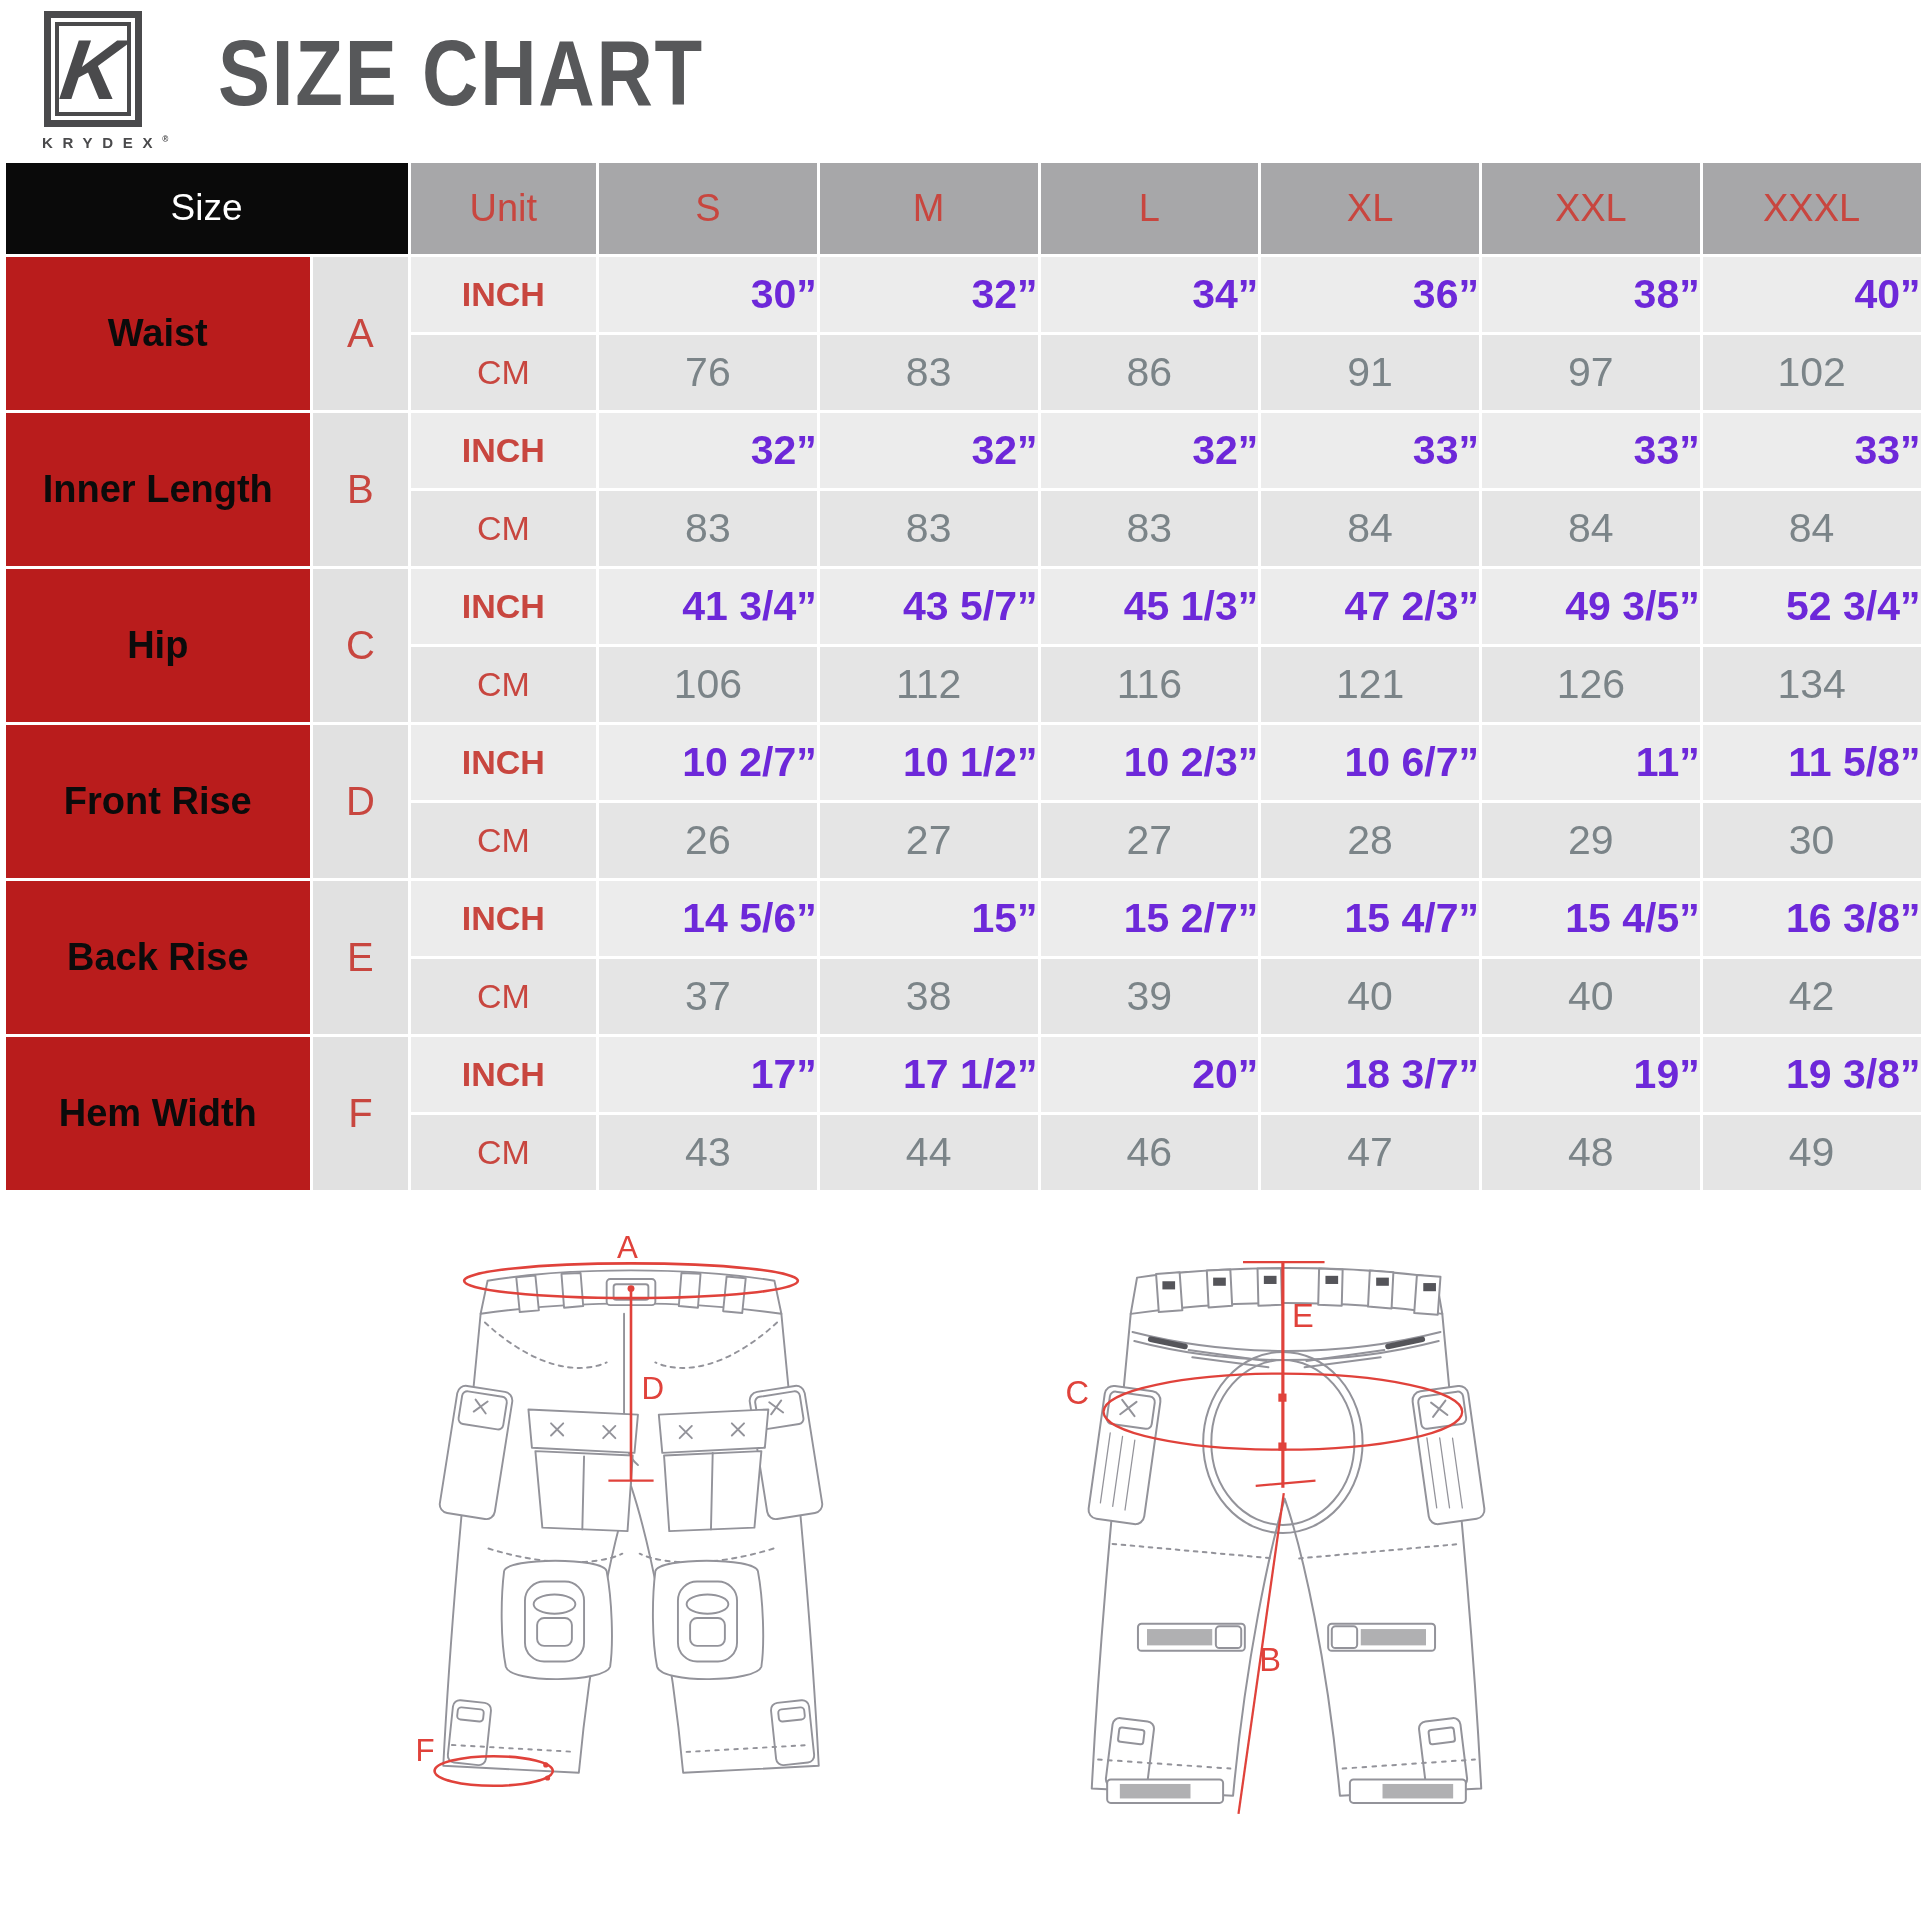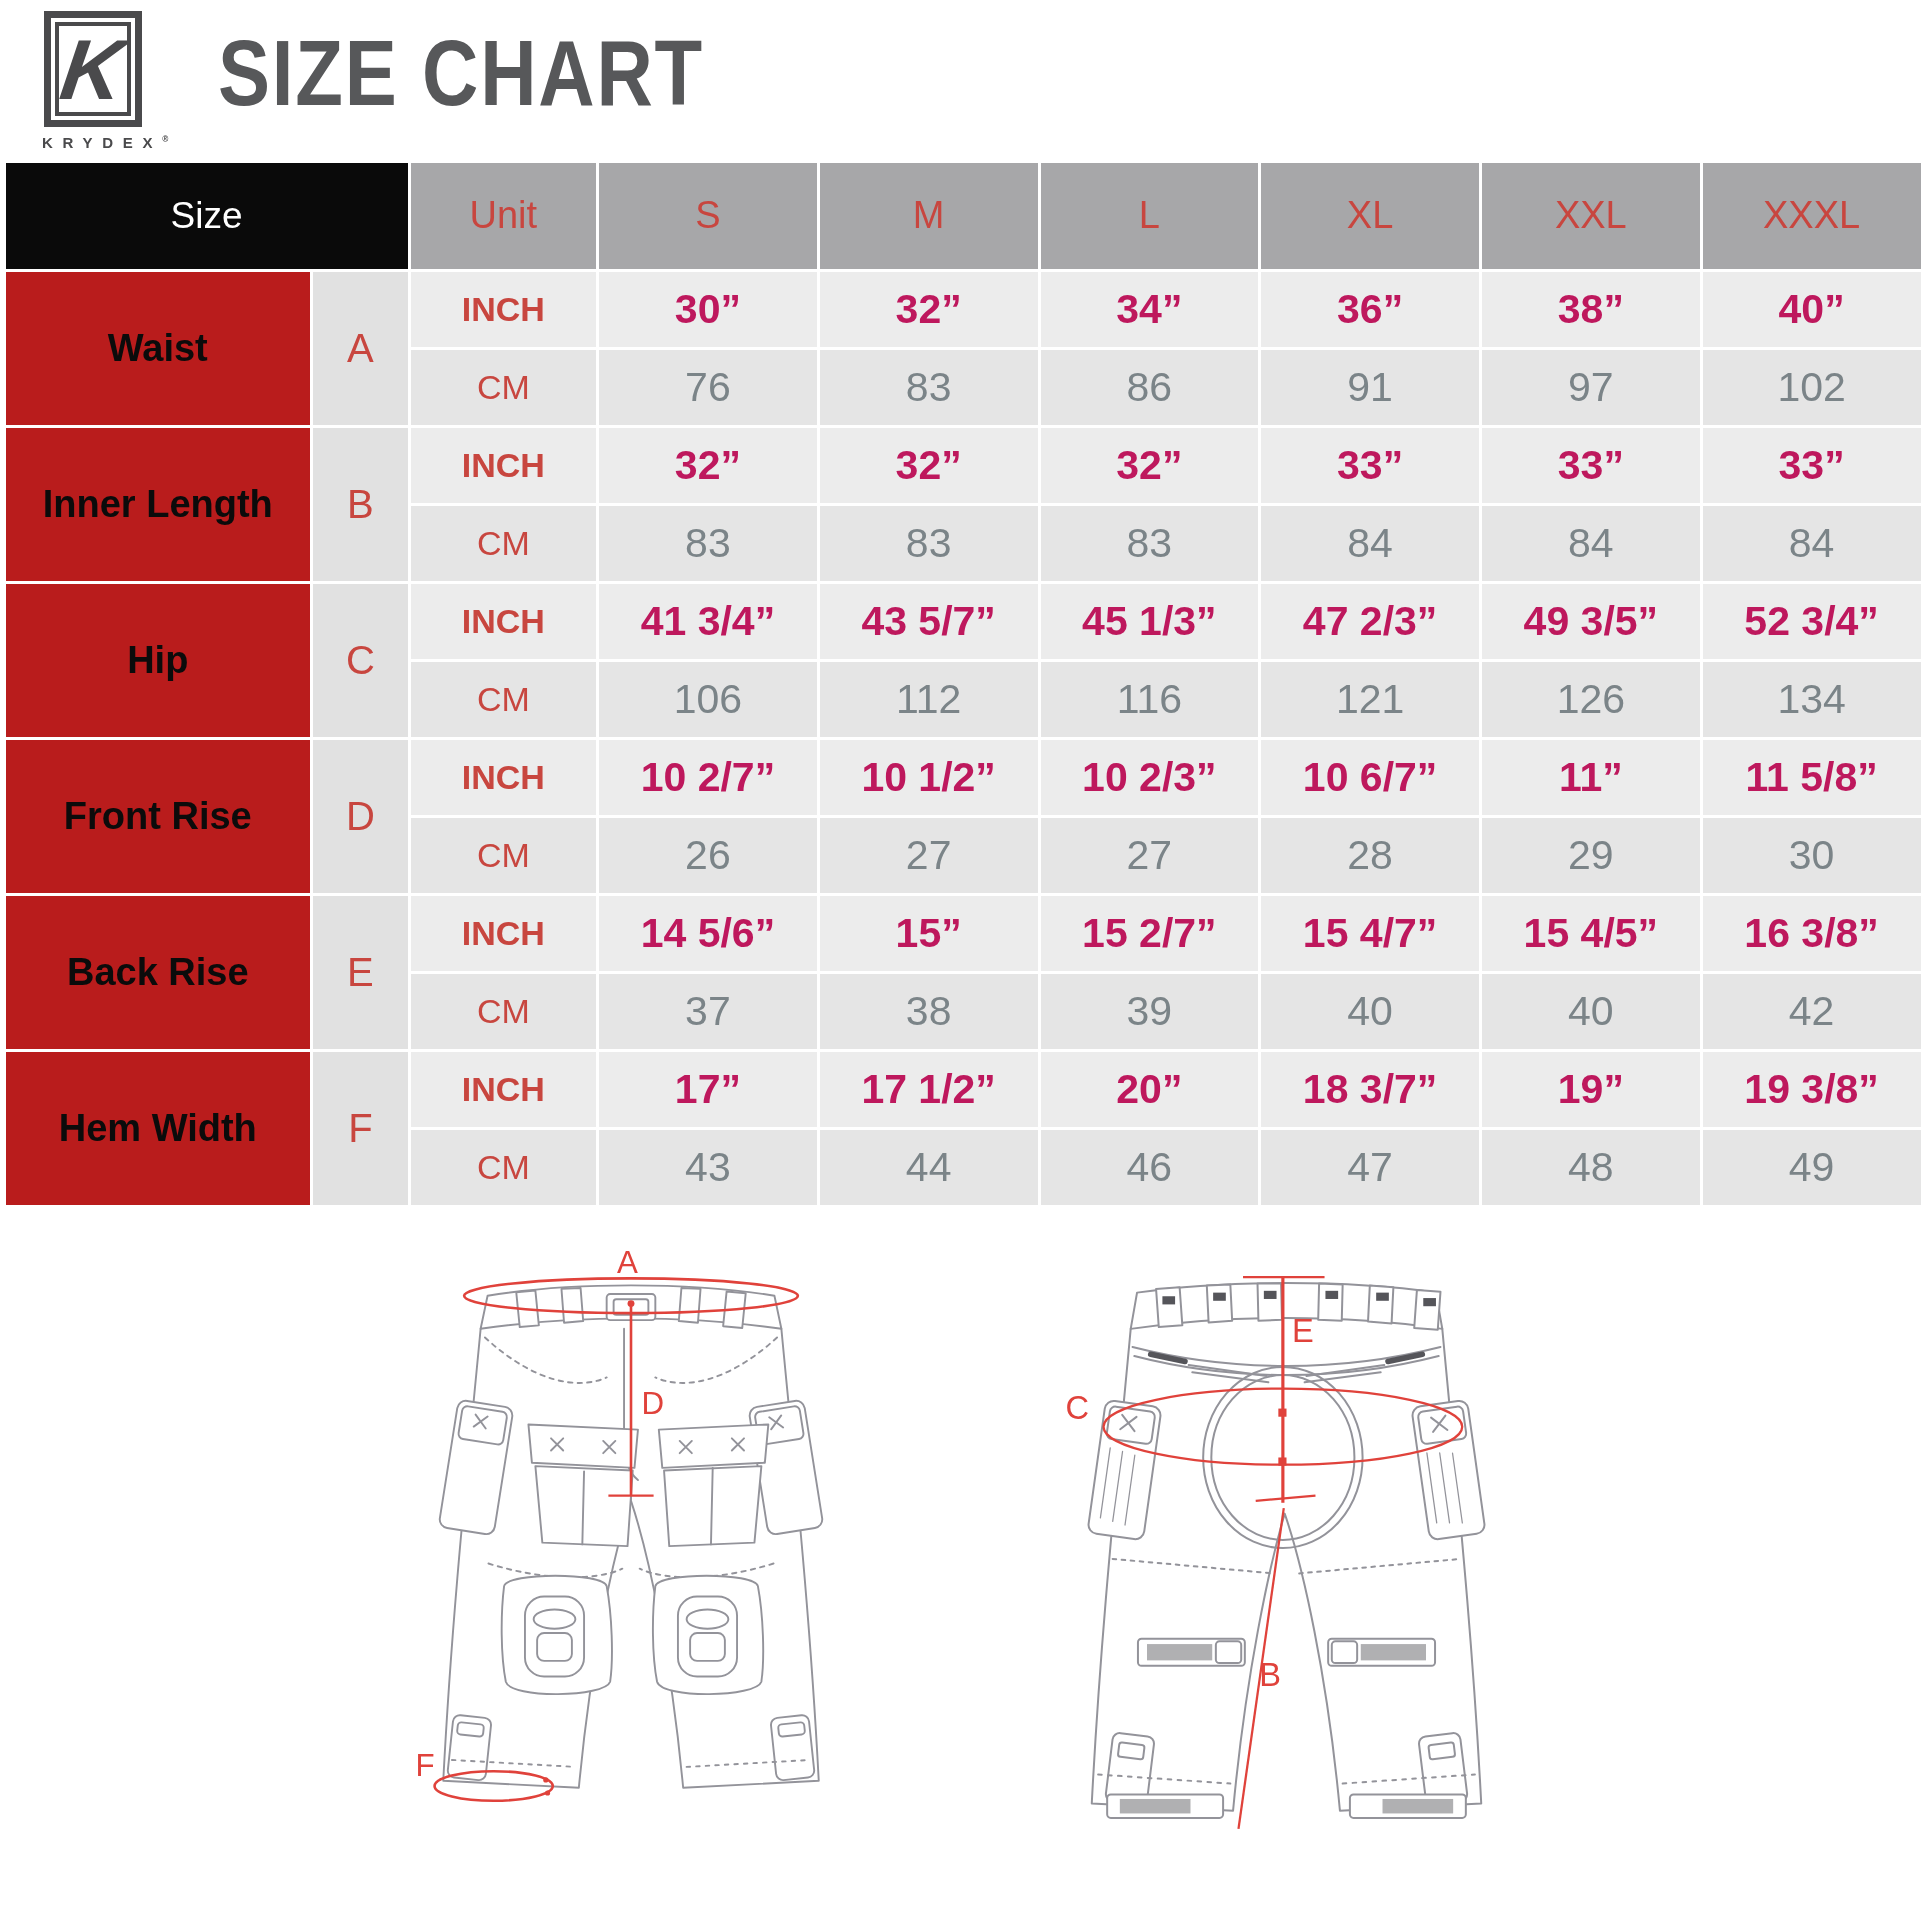--- a/index.html
+++ b/index.html
@@ -11,31 +11,31 @@
   .logo-box{width:98px;height:116px;border:7px solid #4a4a4c;background:#fff;padding:4.2px;box-sizing:border-box;margin-left:15.7px;}
   .logo-inner{width:100%;height:100%;border:4.6px solid #4a4a4c;box-sizing:border-box;display:flex;align-items:center;justify-content:center;overflow:hidden;}
   .logo-k{font-size:85px;font-weight:bold;font-style:italic;color:#4a4a4c;transform:skewX(-8deg);line-height:1;}
   .brand-text{font-size:15px;font-weight:bold;letter-spacing:9.7px;color:#4a4a4c;margin:7.4px 0 0 14px;white-space:nowrap;}
   .brand-text sup{font-size:.55em;letter-spacing:0.9px;}
   .title{display:inline-block;font-size:78px;font-weight:bold;letter-spacing:1.8px;color:#57585a;margin:13px 0 0 24px;line-height:1.1;transform:scaleY(1.18);transform-origin:left top;white-space:nowrap;}
 
   
   table.size-table{border-collapse:separate;border-spacing:3.2px;width:1921px;margin:8.3px auto 0;table-layout:fixed;}
   .size-table th,.size-table td{text-align:center;vertical-align:middle;padding:0;}
-  .size-table th{height:106px;}
+  .size-table th{height:91px;}
   .size-table td{height:75px;}
   .size-th{background:#0a0a0a;color:#ffffff;font-size:37px;font-weight:400;}
   .hdr{background:#a7a7a9;color:#c8463f;font-size:38px;font-weight:normal;}
   .lbl{background:#b91c1c;color:#0b0b0b;font-size:38px;font-weight:bold;}
   .ltr{background:#e1e1e1;color:#c8463f;font-size:40px;font-weight:400;}
   .unit{font-size:34px;color:#c8463f;font-weight:400;}
   .bg-inch{background:#ececec;font-weight:bold;}
   .bg-cm{background:#e5e5e5;}
   .val{font-size:41px;}
-  .val.inch{color:#be185d;}
+  .val.inch{color:#6d28d9;text-align:right;}
   .val.cm{color:#7b8488;}
 
   
   .diagrams{display:flex;justify-content:center;align-items:flex-start;gap:194px;margin-top:32px;}
   .pants-svg{display:block;}
   .ann{stroke:#e0423b;fill:none;}
   .ann-label{fill:#e0423b;font-size:36px;font-family:"Liberation Sans",sans-serif;}
   .line-art{stroke:#93939a;stroke-width:2.2;fill:none;stroke-linejoin:round;stroke-linecap:round;}
 </style>
 </head>

